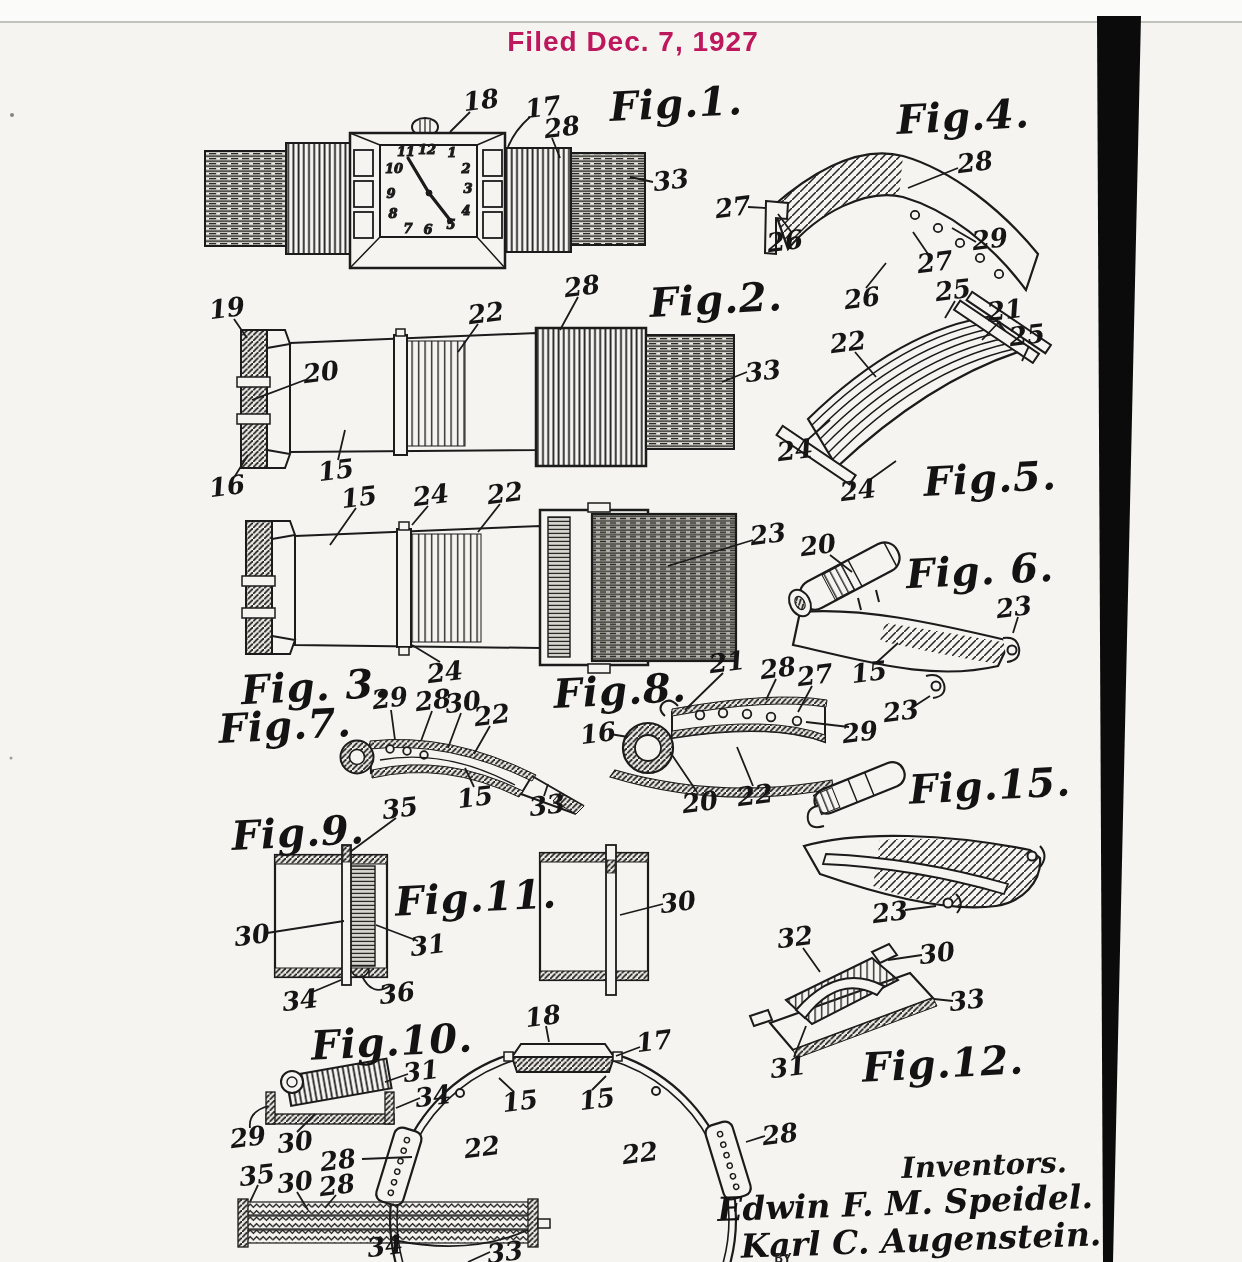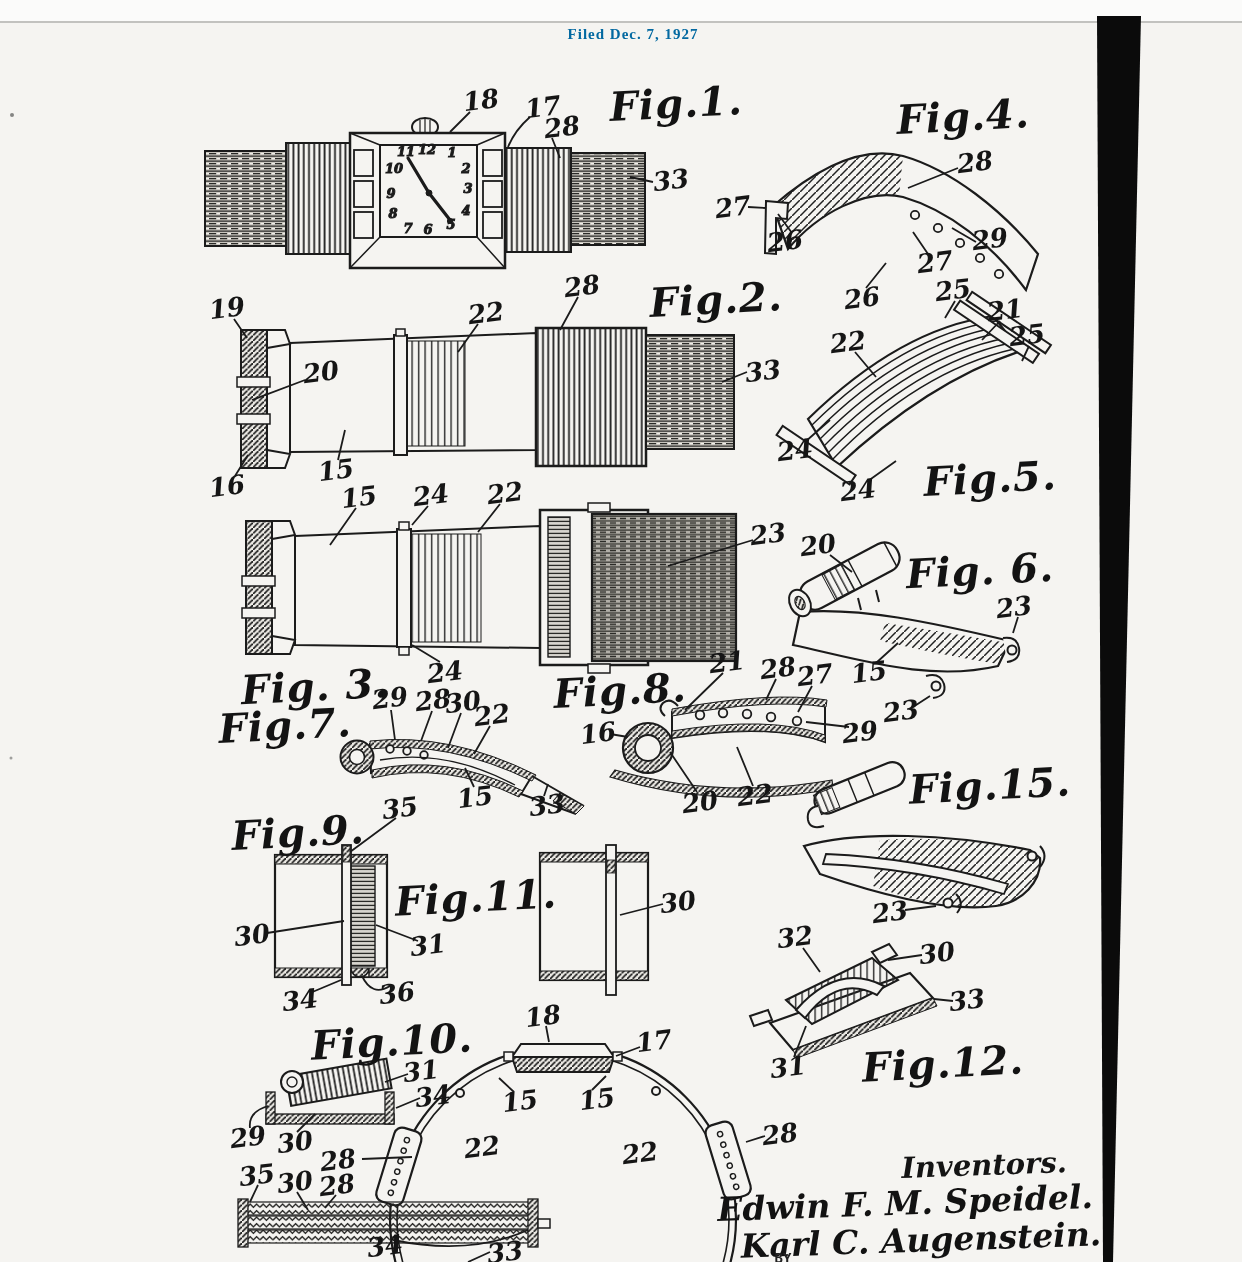--- a/index.html
+++ b/index.html
@@ -1,22 +1,22 @@
 <!DOCTYPE html>
 <html><head>
 <meta charset="utf-8">
 <style>
   html,body{margin:0;padding:0;background:#e8e8e8;}
   #page{position:relative;width:1242px;height:1262px;background:#f5f4f1;overflow:hidden;
         font-family:"DejaVu Serif",serif;}
   #top-strip{position:absolute;top:0;left:0;width:1242px;height:21px;background:#fbfbfa;
         border-bottom:2px solid #c2c2bf;}
   #filed-line{position:absolute;top:26px;left:633px;transform:translateX(-50%);
-        font-family:Liberation Serif, serif;font-weight:700;font-size:15px;
-        letter-spacing:1px;color:#0369a1;white-space:nowrap;}
+        font-family:Liberation Sans, sans-serif;font-weight:700;font-size:28px;
+        letter-spacing:1px;color:#be185d;white-space:nowrap;}
   #drawing-svg{position:absolute;top:0;left:0;}
   #annotations{position:absolute;top:0;left:0;width:1242px;height:1262px;pointer-events:none;}
   .fig-caption{position:absolute;transform:translate(-50%,-50%) rotate(-3deg);
         font-family:"DejaVu Serif",serif;font-style:italic;font-weight:700;font-size:40px;
         color:#131313;letter-spacing:1px;white-space:nowrap;}
   .ref-label{position:absolute;transform:translate(-50%,-50%) rotate(-7deg);
         font-family:"DejaVu Serif",serif;font-style:italic;font-weight:700;font-size:26px;
         color:#151515;white-space:nowrap;}
   .inv-heading{position:absolute;transform:translate(-50%,-50%) rotate(-2deg);
         font-family:"DejaVu Serif",serif;font-style:italic;font-weight:700;font-size:29px;color:#141414;white-space:nowrap;}

